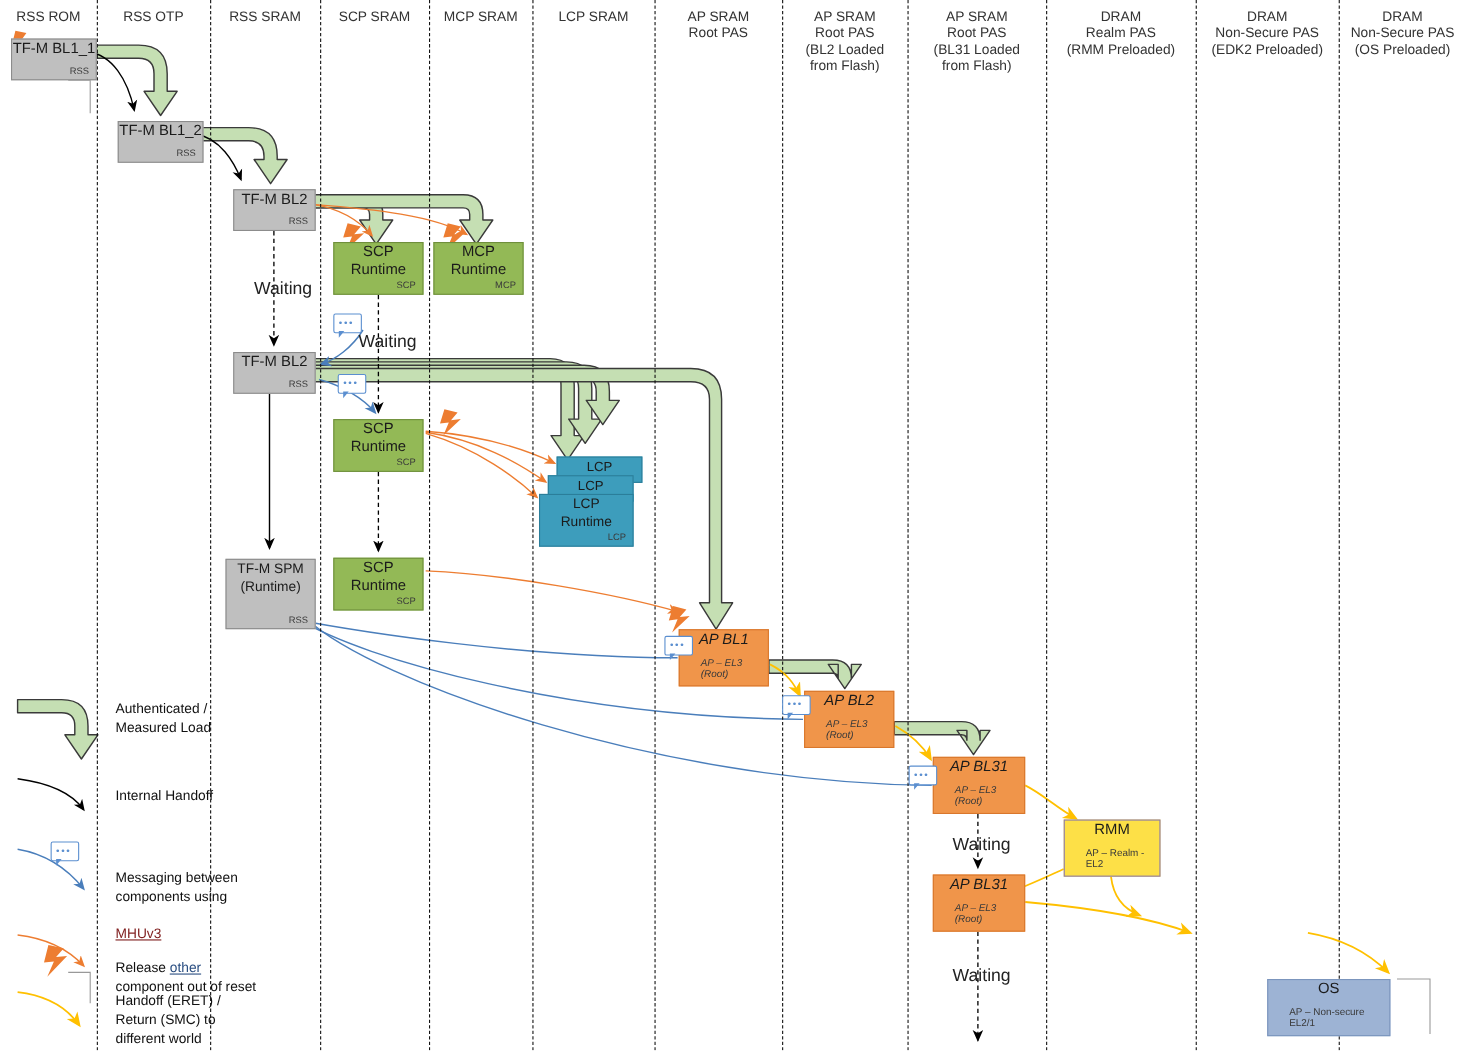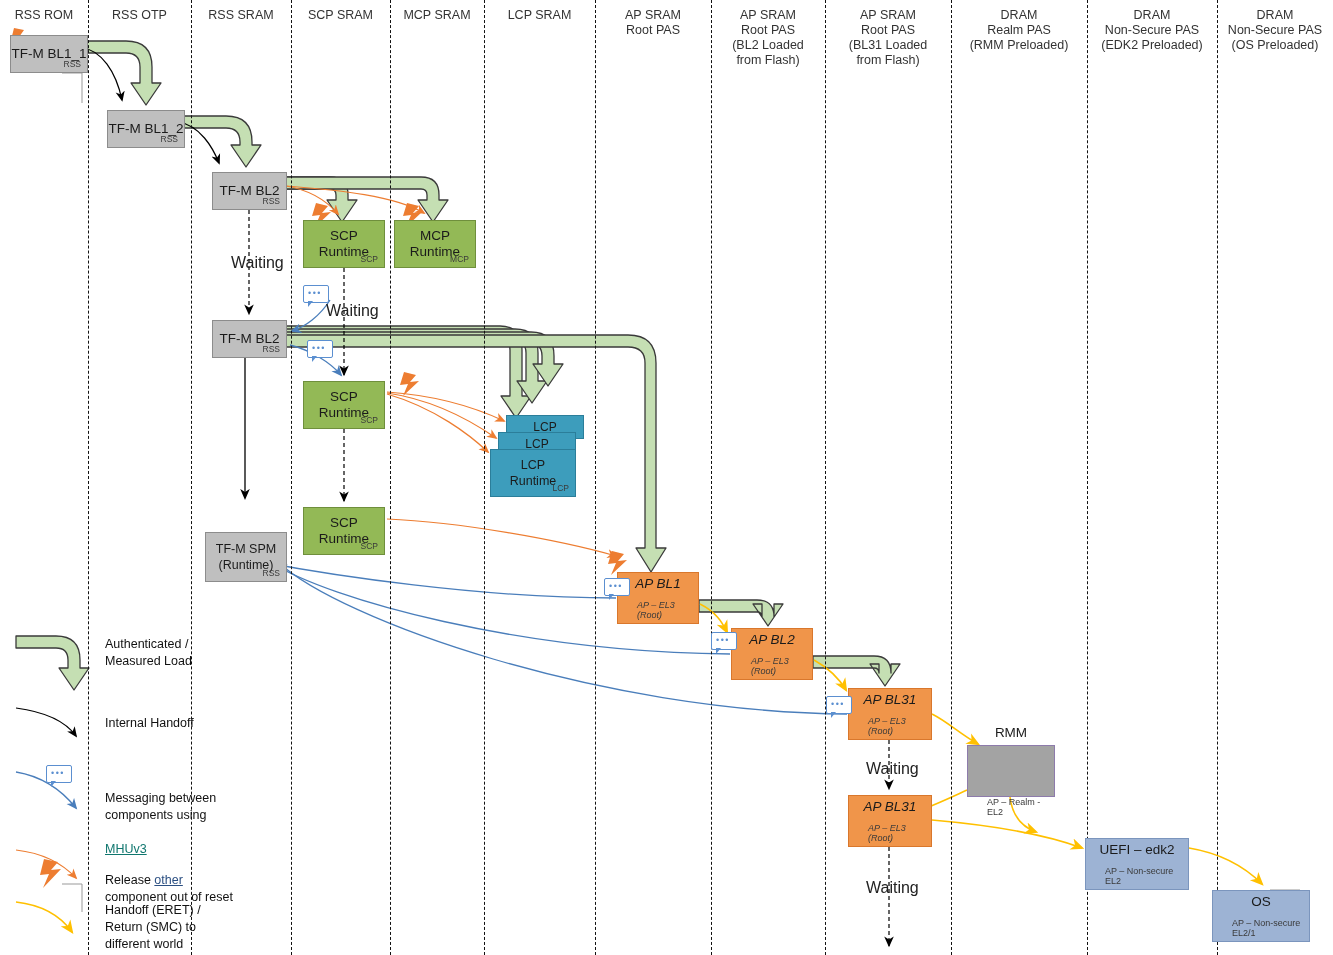--- a/index.html
+++ b/index.html
@@ -2,29 +2,29 @@
 <html><head>
 <meta charset="utf-8">
 <style>
   html,body{margin:0;padding:0;background:#ffffff;}
   body{width:1333px;height:955px;font-family:"Liberation Sans",sans-serif;color:#222;}
   #stage{position:relative;width:1333px;height:955px;overflow:hidden;background:#fff;}
   #svg-layer{position:absolute;left:0;top:0;width:1333px;height:955px;pointer-events:none;}
   .col-head{position:absolute;text-align:center;font-size:12.5px;line-height:15px;color:#333;white-space:pre-line;}
   .divider{position:absolute;top:0;width:0;border-left:1.6px dashed #111;}
   .node{position:absolute;box-sizing:border-box;border:1px solid #6f6f6f;
-        display:flex;flex-direction:column;justify-content:center;align-items:center;}
+        display:flex;flex-direction:column;justify-content:flex-start;align-items:center;}
   .node .title{font-size:13.5px;line-height:16px;text-align:center;color:#1b1b1b;}
   .node .sub{position:absolute;right:6px;bottom:3px;font-size:8.5px;color:#3a3a3a;margin-left:19px;}
   .node .sub.center{position:static;margin-top:8px;font-size:9px;}
   .n-grey{background:#bfbfbf;border-color:#8c8c8c;}
   .n-green{background:#93b956;border-color:#6f8f3c;}
   .n-blue{background:#3d9dbc;border-color:#2b7e9a;}
   .n-orange{background:#f0954a;border-color:#d9772c;font-style:italic;}
-  .n-purple{background:#a3a3a3;border-color:#8d7bab;gap:48px;}
+  .n-purple{background:#fde047;border-color:#8d7bab;}
   .n-steel{background:#9db3d4;border-color:#7b95bd;}
   .wait-label{position:absolute;font-size:16px;color:#222;}
   .legend-text{position:absolute;font-size:12.5px;line-height:17px;color:#111;white-space:pre-line;}
   .u{text-decoration:underline;}
   .msg-bubble{position:absolute;width:24px;height:16px;border:1.2px solid #5b8fd0;background:#fff;border-radius:2px;}
   .msg-bubble:after{content:"";position:absolute;left:4px;top:15px;border-left:5px solid #5b8fd0;border-bottom:6px solid transparent;}
   .msg-dots{position:absolute;left:4px;top:5px;font-size:9px;line-height:5px;color:#5b8fd0;letter-spacing:1.5px;}
 </style>
 </head>
 <body>
@@ -239,21 +239,21 @@
   </div>
   <div class="node n-blue" style="left:498px;top:432px;width:78px;height:24px">
     <div class="title" style="font-size:12px">LCP</div>
   </div>
   <div class="node n-blue" style="left:490px;top:449px;width:86px;height:48px">
     <div class="title" style="white-space:pre-line;font-size:12.5px">LCP
 Runtime</div>
     <div class="sub">LCP</div>
   </div>
 
-  <div class="node n-grey" style="left:205px;top:532px;width:82px;height:50px">
+  <div class="node n-grey" style="left:205px;top:508px;width:82px;height:64px">
     <div class="title" style="white-space:pre-line;font-size:12.5px">TF-M SPM
 (Runtime)</div>
     <div class="sub">RSS</div>
   </div>
 
   <div class="node n-green" style="left:303px;top:507px;width:82px;height:48px">
     <div class="title" style="white-space:pre-line">SCP
 Runtime</div>
     <div class="sub">SCP</div>
   </div>
@@ -276,26 +276,22 @@
   <div class="node n-purple" style="left:967px;top:745px;width:88px;height:52px">
     <div class="title">RMM</div>
     <div class="sub center">AP – Realm - EL2</div>
   </div>
 
   <div class="node n-orange" style="left:848px;top:795px;width:84px;height:52px">
     <div class="title">AP BL31</div>
     <div class="sub center">AP – EL3 (Root)</div>
   </div>
 
-  <div class="node n-steel" style="left:1085px;top:838px;width:104px;height:52px">
-    <div class="title">UEFI – edk2</div>
-    <div class="sub center">AP – Non-secure EL2</div>
-  </div>
-
-  <div class="node n-steel" style="left:1212px;top:890px;width:98px;height:52px">
+
+  <div class="node n-steel" style="left:1152px;top:890px;width:112px;height:52px">
     <div class="title">OS</div>
     <div class="sub center">AP – Non-secure EL2/1</div>
   </div>
 
   <div class="wait-label" style="left:231px;top:254px">Waiting</div>
   <div class="wait-label" style="left:326px;top:302px">Waiting</div>
   <div class="wait-label" style="left:866px;top:760px">Waiting</div>
   <div class="wait-label" style="left:866px;top:879px">Waiting</div>
 
   <div class="msg-bubble" style="left:303px;top:285px">
@@ -317,21 +313,21 @@
       <span class="msg-dots">•••</span>
     </div>
 
   <div class="legend-text" style="left:105px;top:636px">Authenticated /
 Measured Load</div>
   <div class="legend-text" style="left:105px;top:715px">Internal Handoff</div>
 
   <div class="legend-text" style="left:105px;top:773px">
     <span>Messaging between
 components using</span><br>
-    <span class="u" style="color:#0f766e">MHUv3</span>
+    <span class="u" style="color:#7f1d1d">MHUv3</span>
   </div>
 
   <div class="legend-text" style="left:105px;top:855px">
     <span>Release </span><span class="u" style="color:#2b4f82">other</span><span>
 component out of reset</span>
   </div>
 
   <div class="legend-text" style="left:105px;top:902px">Handoff (ERET) /
 Return (SMC) to
 different world</div>

